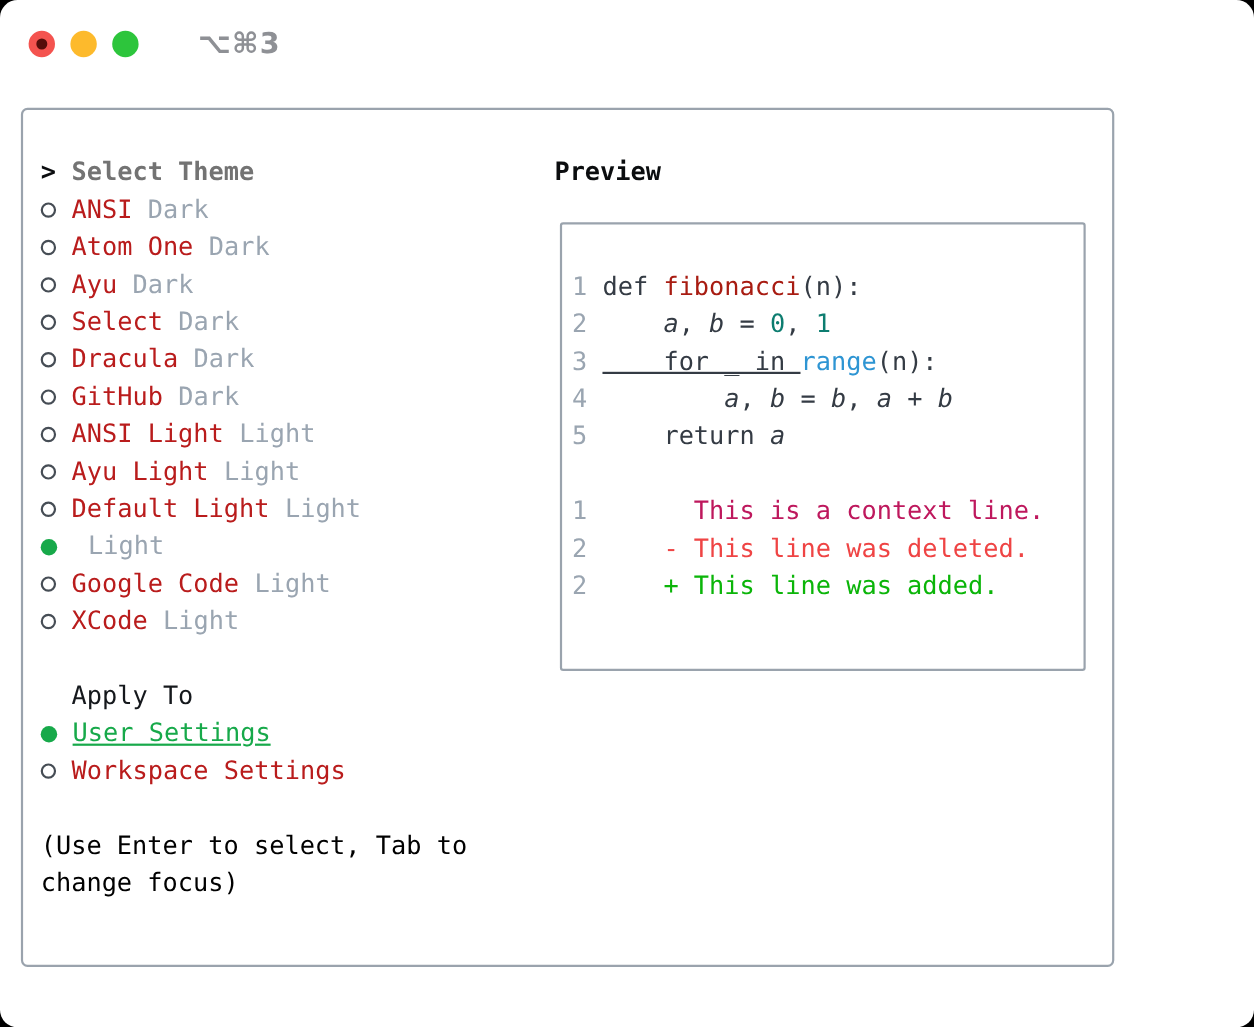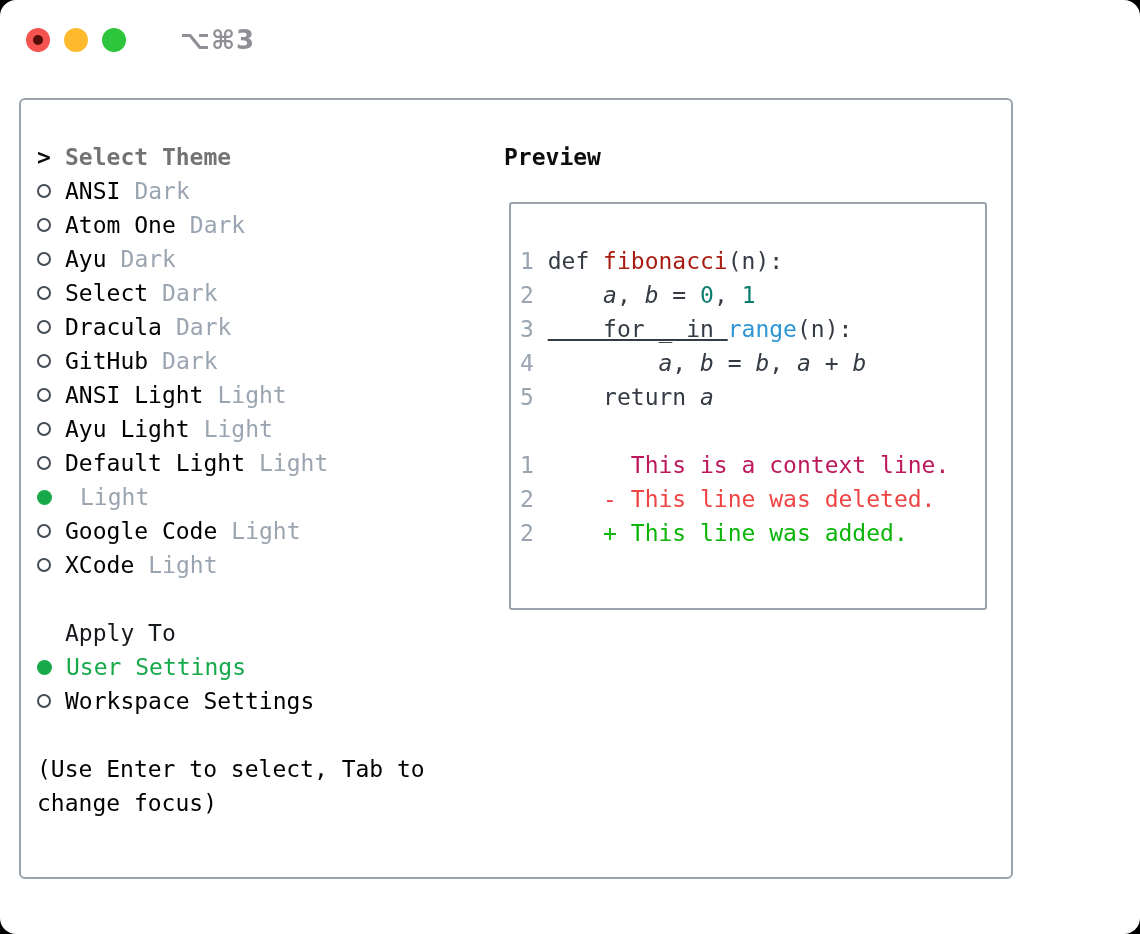--- a/index.html
+++ b/index.html
@@ -19,21 +19,21 @@
     border:2px solid #9aa3ad;border-radius:6px;background:#fff;}
   
   .left-col{position:absolute;left:16px;top:40px;font-size:23px;}
   .mrow{display:flex;align-items:center;height:34px;white-space:pre;}
   .marker{display:inline-block;width:28px;flex:none;}
   .prompt{font-weight:bold;color:#0b0d0f;}
   .menu-title{font-weight:bold;color:#737373;}
   .radio{box-sizing:border-box;width:14px;height:14px;border:2px solid #464d55;
     border-radius:50%;flex:none;margin-right:14px;}
   .radio.on{border:none;width:15px;height:15px;}
-  .iname{color:#000000;}
+  .iname{color:#b91c1c;}
   .variant{margin-left:14px;}
   .spacer{height:34px;}
   .section-title{height:34px;line-height:34px;padding-left:28px;color:#15181c;white-space:pre;}
   .hint{width:420px;line-height:34px;font-size:23px;}
   
   .preview-title{position:absolute;left:483px;top:40px;height:34px;line-height:34px;
     font-size:23px;font-weight:bold;color:#0b0d0f;}
   .preview-box{position:absolute;left:488px;top:102px;width:478px;height:408px;box-sizing:border-box;
     border:2px solid #9aa3ad;border-radius:3px;background:#fff;padding:40px 0 0 9px;overflow:hidden;}
   .cline{height:34px;line-height:34px;white-space:pre;font-size:23px;}
@@ -133,21 +133,21 @@
   </div>
 </div>
 
       <div class="spacer"></div>
 
       <div class="section-title">Apply To</div>
 
       <div id="apply-list">
   <div class="mrow item">
     <span class="radio on" style="background: rgb(23, 169, 74);"></span>
-    <span class="iname" style="color: rgb(23, 169, 74);">User Settings</span>
+    <span class="iname" style="color: rgb(23, 169, 74); text-decoration: underline;">User Settings</span>
     
   </div>
 
   <div class="mrow item">
     <span class="radio"></span>
     <span class="iname">Workspace Settings</span>
     
   </div>
 </div>
 

